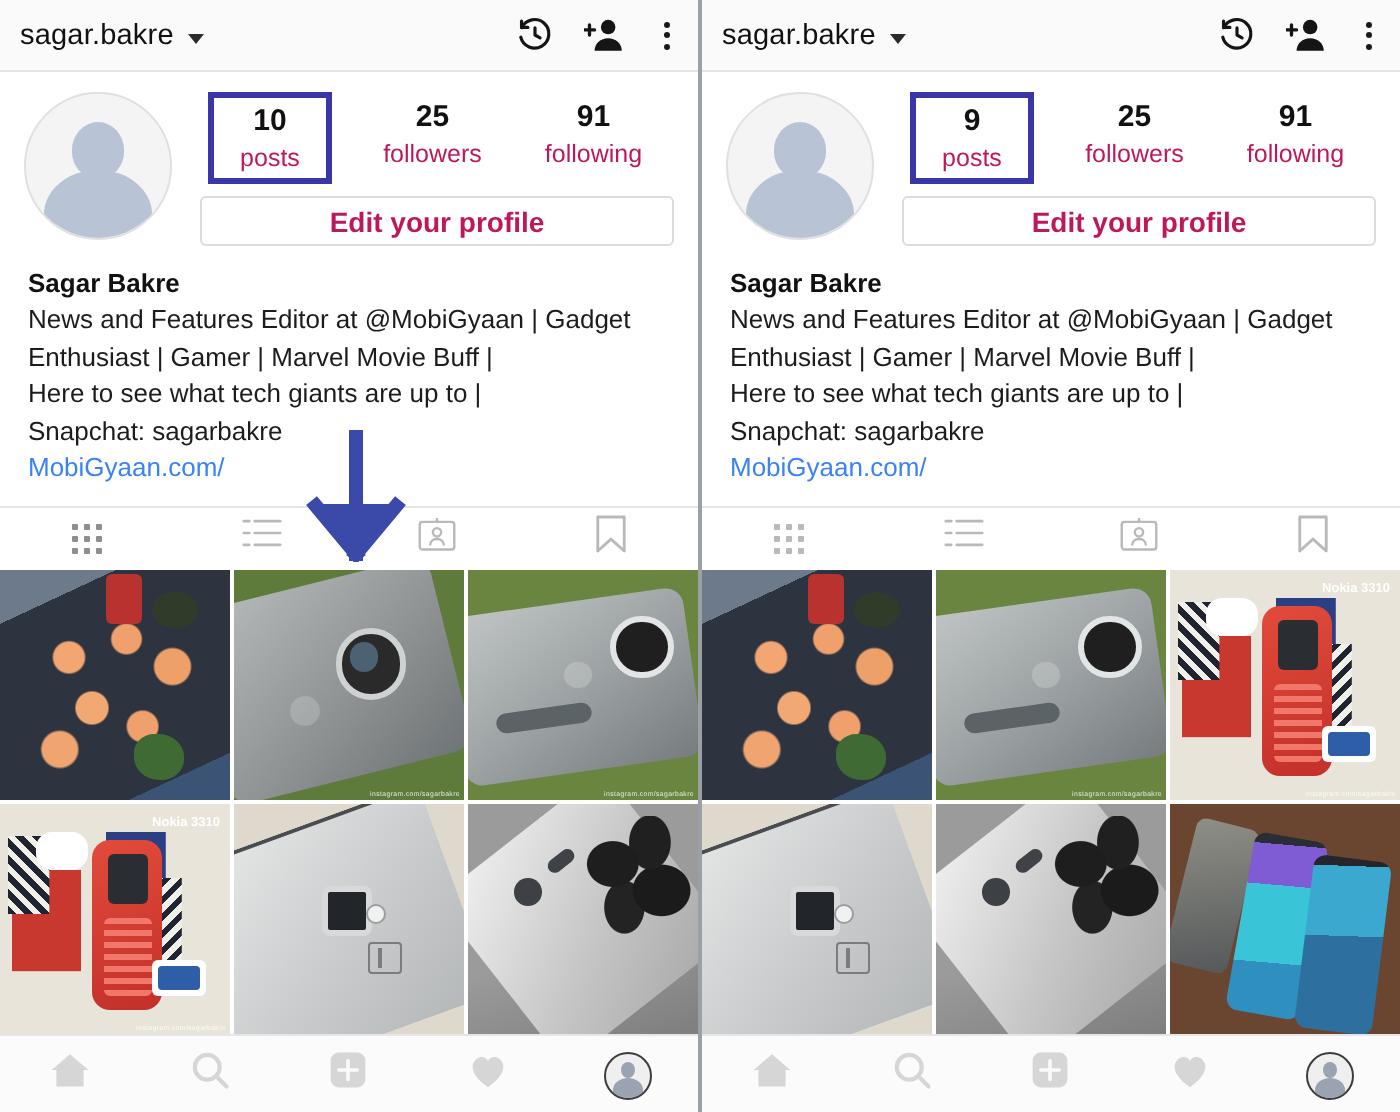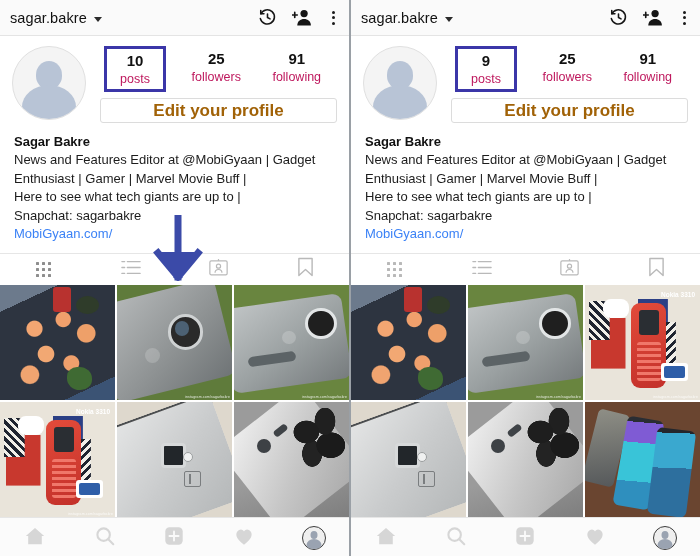--- a/index.html
+++ b/index.html
@@ -42,21 +42,21 @@
   .stats{display:flex;align-items:flex-start;height:46px;}
   .stat{flex:1;display:flex;flex-direction:column;align-items:center;justify-content:flex-start;padding-top:4px;}
   .stat .num{font-size:15px;font-weight:700;color:#111;line-height:18px;}
   .stat .lab{font-size:12.5px;color:#be185d;line-height:17px;margin-top:1px;}
   .stat.boxed{
     border:3px solid #3b36a8;box-sizing:border-box;flex:0 0 62px;margin-left:4px;margin-right:10px;
     height:46px;padding-top:3px;
   }
   .editbtn{
     margin-top:6px;height:23px;border:1px solid #dcdcdc;border-radius:3px;background:#fff;
-    display:flex;align-items:center;justify-content:center;font-size:17px;font-weight:700;color:#a16207;
+    display:flex;align-items:center;justify-content:center;font-size:14px;font-weight:700;color:#be185d;
   }
   .bio{margin:10px 0 0 0;padding:0 2px;}
   .bioname{font-size:13px;font-weight:700;color:#111;line-height:18px;}
   .biotext{font-size:13px;color:#1c1c1c;line-height:18.5px;}
   .biolink{font-size:13px;color:#3b82f6;line-height:18.5px;}
 
   
   .tabs{
     margin-top:9px;height:31px;border-top:1px solid #e6e6e6;
     display:flex;align-items:center;

